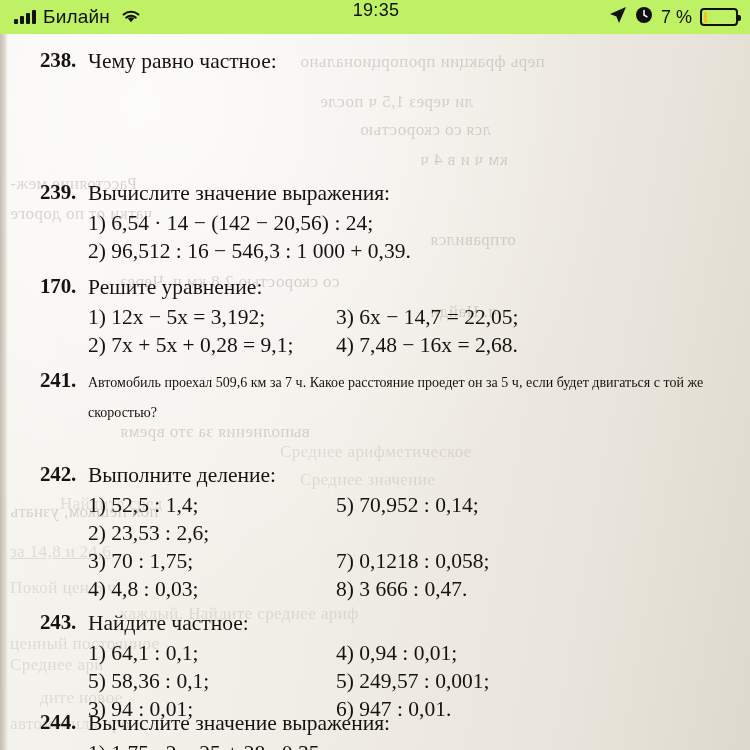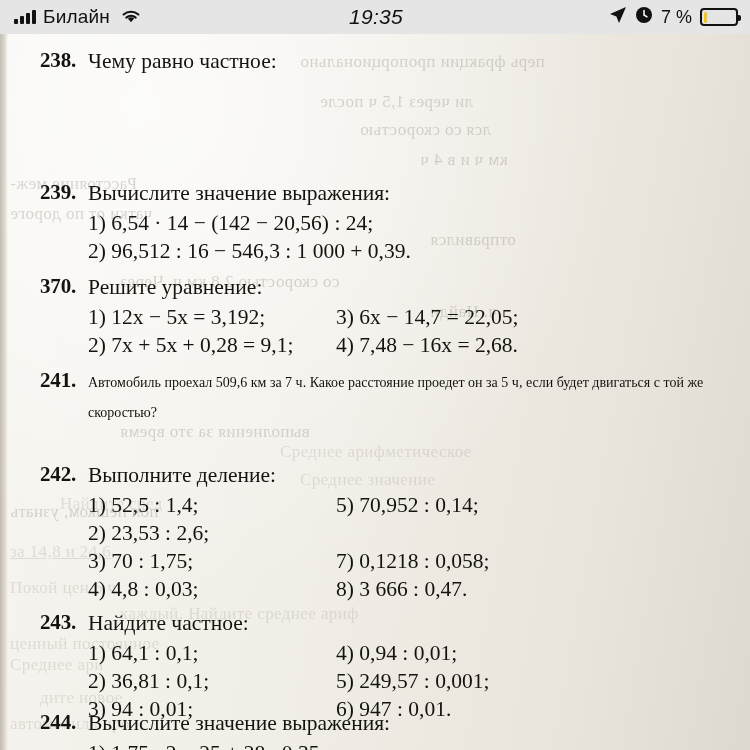--- a/index.html
+++ b/index.html
@@ -14,23 +14,22 @@
     font-family: "Liberation Serif", serif;
     position: relative;
   }
 
   
   .statusbar {
     position: absolute;
     top: 0; left: 0;
     width: 750px;
     height: 34px;
-    background: #e5e5e5;
-    display: flex;
-    align-items: center;
+    background: #bef264;
+    display: flex;
     font-family: "Liberation Sans", sans-serif;
     z-index: 20;
   }
   .sb-left {
     display: flex;
     align-items: center;
     gap: 7px;
     padding-left: 14px;
     width: 260px;
   }
@@ -52,24 +51,23 @@
   .signal i:nth-child(4) { height: 14px; }
   .carrier {
     font-size: 19px;
     color: #111;
     letter-spacing: 0.2px;
   }
   .wifi { margin-left: 2px; }
   .sb-center {
     flex: 1;
     text-align: center;
-    font-size: 21px;
+    font-size: 18px;
     color: #111;
     letter-spacing: 0.3px;
-    font-style: italic;
   }
   .sb-right {
     width: 260px;
     display: flex;
     align-items: center;
     justify-content: flex-end;
     gap: 8px;
     padding-right: 12px;
   }
   .batt-pct {
@@ -272,21 +270,21 @@
             <span class="it">1) 6,54 · 14 − (142 − 20,56) : 24;</span>
           </div>
           <div class="row">
             <span class="it">2) 96,512 : 16 − 546,3 : 1 000 + 0,39.</span>
           </div>
         </div>
       </div>
     </div>
 
     <div class="ex" style="top:240px;">
-      <div class="ex-num">370.</div>
+      <div class="ex-num">170.</div>
       <div class="ex-body">
         <div class="ex-title">Решите уравнение:</div>
         <div class="items">
           <div class="row">
             <span class="it col-a">1) 12x − 5x = 3,192;</span>
             <span class="it col-b">3) 6x − 14,7 = 22,05;</span>
           </div>
           <div class="row">
             <span class="it col-a">2) 7x + 5x + 0,28 = 9,1;</span>
             <span class="it col-b">4) 7,48 − 16x = 2,68.</span>
@@ -329,21 +327,21 @@
     <div class="ex" style="top:576px;">
       <div class="ex-num">243.</div>
       <div class="ex-body">
         <div class="ex-title">Найдите частное:</div>
         <div class="items">
           <div class="row">
             <span class="it col-a">1) 64,1 : 0,1;</span>
             <span class="it col-b">4) 0,94 : 0,01;</span>
           </div>
           <div class="row">
-            <span class="it col-a">2) 36,81 : 0,1;</span>
+            <span class="it col-a">5) 58,36 : 0,1;</span>
             <span class="it col-b">5) 249,57 : 0,001;</span>
           </div>
           <div class="row">
             <span class="it col-a">3) 94 : 0,01;</span>
             <span class="it col-b">6) 947 : 0,01.</span>
           </div>
         </div>
       </div>
     </div>
 

